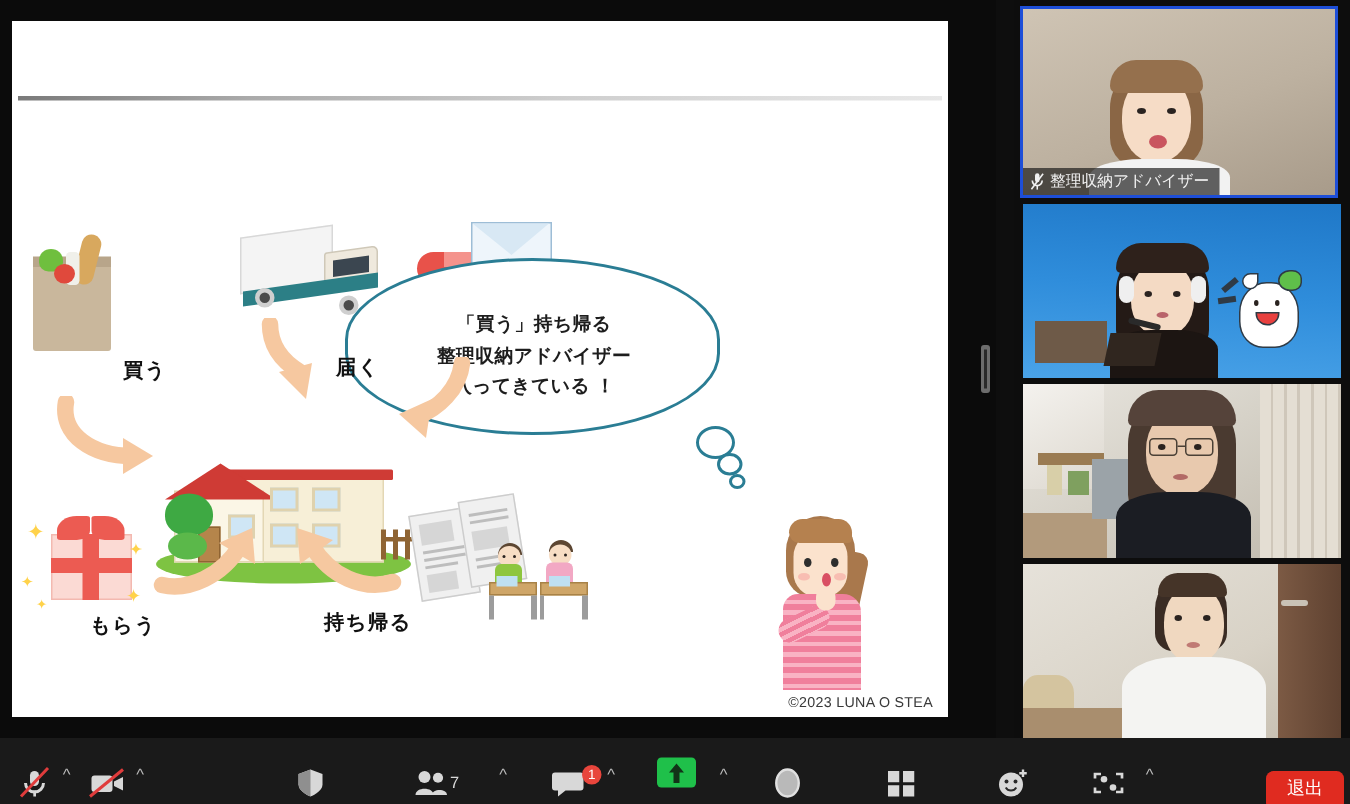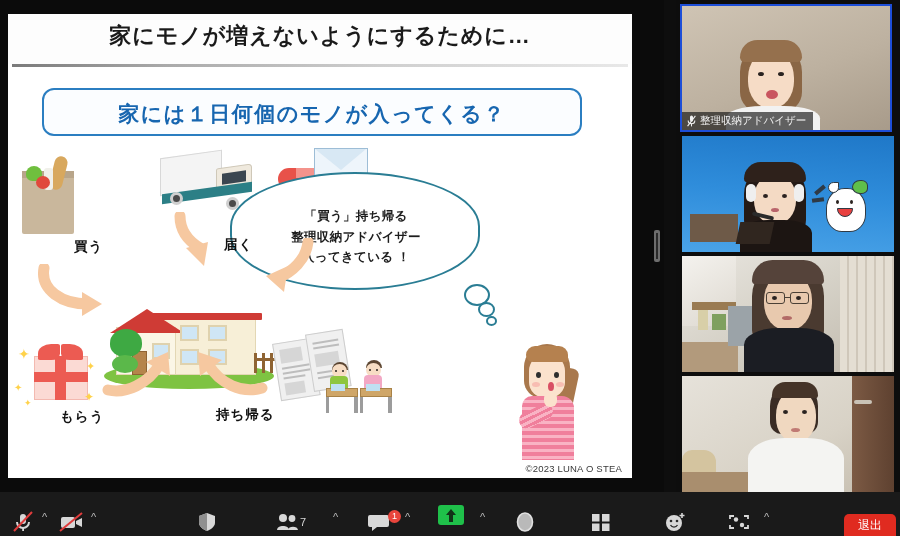--- a/index.html
+++ b/index.html
@@ -305,21 +305,21 @@
 
   
   .arrow { position: absolute; }
   .arrow svg { display: block; }
 
   
   .dlabel {
     position: absolute; font-size: 13.5px; font-weight: bold; color: #111;
     letter-spacing: 1px; white-space: nowrap;
   }
-  .lbl-kau { left: 66px; top: 94px; }
+  .lbl-kau { left: 74px; top: 94px; }
   .lbl-todoku { left: 216px; top: 92px; }
   .lbl-morau { left: 52px; top: 264px; }
   .lbl-mochikaeru { left: 208px; top: 262px; }
 
   .copyright {
     position: absolute; right: 10px; bottom: 4px;
     font-size: 9.5px; color: #3a3a3a; letter-spacing: .2px;
   }
 
   
@@ -410,28 +410,22 @@
   }
 </style>
 </head>
 <body>
 
 <div id="app">
 
   <div id="share-area">
     <div id="slide">
 
-      <div class="slide-title-bar">
-        <div class="slide-title">家にモノが増えないようにするために…</div>
-      </div>
       <div class="title-rule"></div>
 
-      <div class="blue-box">
-        <div class="blue-box-text">家には１日何個のモノが入ってくる？</div>
-      </div>
 
       <div id="diagram">
 
         <div class="bag">
           <div class="bag-body"></div>
           <div class="bag-fold"></div>
           <div class="bread"></div>
           <div class="veg3"></div>
           <div class="veg1"></div>
           <div class="veg2"></div>

